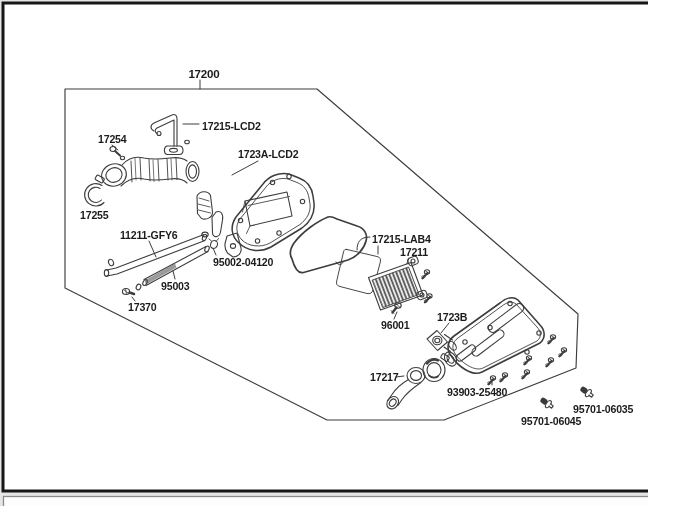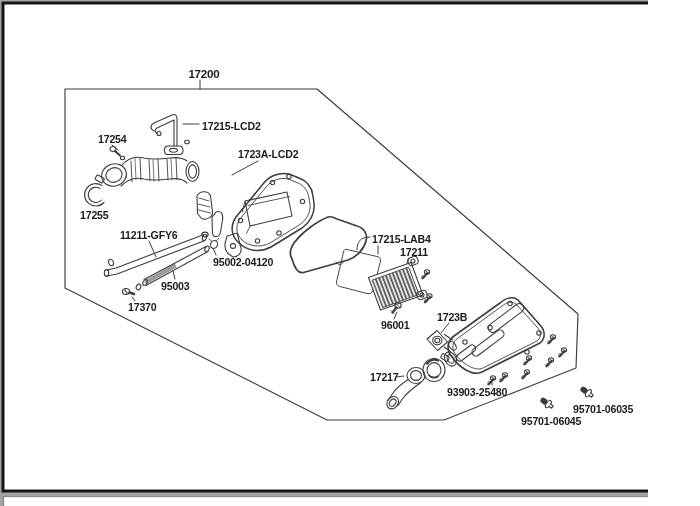--- a/index.html
+++ b/index.html
@@ -1,17 +1,17 @@
 <!DOCTYPE html>
 <html><head>
 <meta charset="utf-8">
 <style>
   *{box-sizing:border-box}
   html,body{margin:0;padding:0;background:#ffffff}
-  .page{position:relative;width:648px;height:506px;background:#a3a3a3;overflow:hidden;font-family:"Liberation Sans",sans-serif}
+  .page{position:relative;width:648px;height:506px;background:#e5e5e5;overflow:hidden;font-family:"Liberation Sans",sans-serif}
   svg{display:block}
   text{font-family:"Liberation Sans","DejaVu Sans",sans-serif;font-weight:700;letter-spacing:-0.2px}
   .callout{font-size:10.6px}
   .callout-lg{font-size:11.6px}
 </style>
 </head>
 <body>
 
 <div class="page">
 <svg width="700" height="506" viewBox="0 0 700 506">

